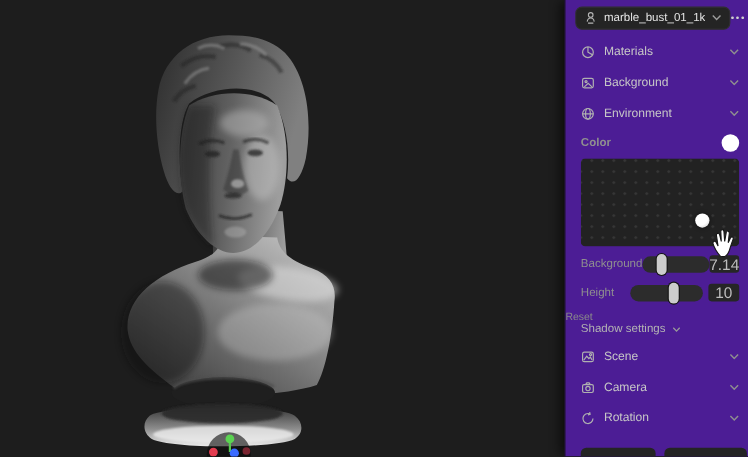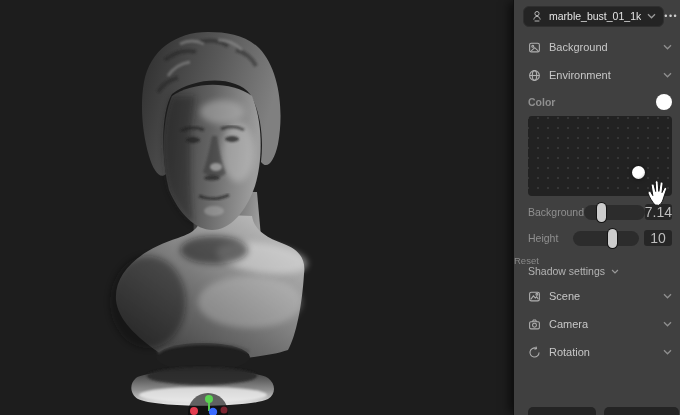--- a/index.html
+++ b/index.html
@@ -7,21 +7,21 @@
     width:680px;height:415px;overflow:hidden;display:flex;
     background:#1d1d1d;font-family:"Liberation Sans",sans-serif;
     -webkit-font-smoothing:antialiased;
   }
   
   .viewport{position:relative;width:513px;height:415px;background:#1d1d1d;flex:0 0 auto;}
   .viewport svg{display:block;}
   
   .sidebar{
     position:relative;width:167px;height:415px;flex:0 0 auto;
-    background:#404040;border-left:1px solid #101010;
+    background:#4c1d95;border-left:1px solid #101010;
     box-shadow:-6px 0 9px -2px rgba(0,0,0,.55);
     box-sizing:border-box;overflow:hidden;
   }
   .header-row{display:flex;align-items:center;margin:5px 6px 0 9px;height:22px;}
   .model-pill{
     flex:1;display:flex;align-items:center;gap:6px;height:21px;
     background:#242424;border:1px solid #2f2f2f;border-radius:6px;
     padding:0 7px;box-sizing:border-box;cursor:pointer;
   }
   .model-pill .title{font-size:10.5px;color:#e4e4e4;white-space:nowrap;overflow:hidden;flex:1;}
@@ -162,20 +162,34 @@
         <svg width="9" height="6" viewBox="0 0 9 6" fill="none" stroke="#9a9a9a" stroke-width="1.3">
             <path d="M1 1.2 L4.5 4.8 L8 1.2"></path>
           </svg>
       </span>
     </div>
     <div class="more-btn">•••</div>
   </div>
 
   <div class="section-list">
 
+    <div class="section-row">
+      <span class="icon">
+        <svg width="13" height="13" viewBox="0 0 12 12" fill="none" stroke="#b0b0b0" stroke-width="1">
+          <circle cx="6" cy="6" r="4.5"></circle>
+            <path d="M6 1.5 L6 6 L10 8.2"></path>
+        </svg>
+      </span>
+      <span class="label">Materials</span>
+      <span class="chev">
+        <svg width="9" height="6" viewBox="0 0 9 6" fill="none" stroke="#8f8f8f" stroke-width="1.3">
+            <path d="M1 1.2 L4.5 4.8 L8 1.2"></path>
+          </svg>
+      </span>
+    </div>
 
     <div class="section-row">
       <span class="icon">
         <svg width="13" height="13" viewBox="0 0 12 12" fill="none" stroke="#b0b0b0" stroke-width="1">
           <rect x="1.5" y="2" width="9" height="8" rx="1.5"></rect>
             <circle cx="4.4" cy="4.8" r="0.9"></circle>
             <path d="M3 9.2 L6.2 6.2 L9.4 9.2"></path>
         </svg>
       </span>
       <span class="label">Background</span>

